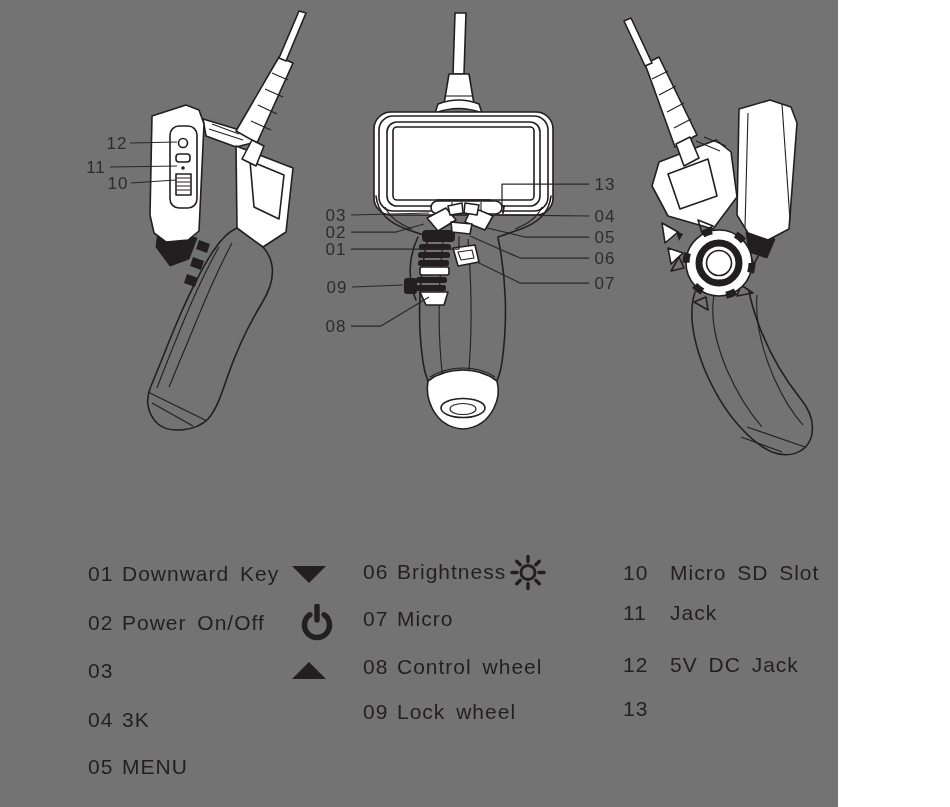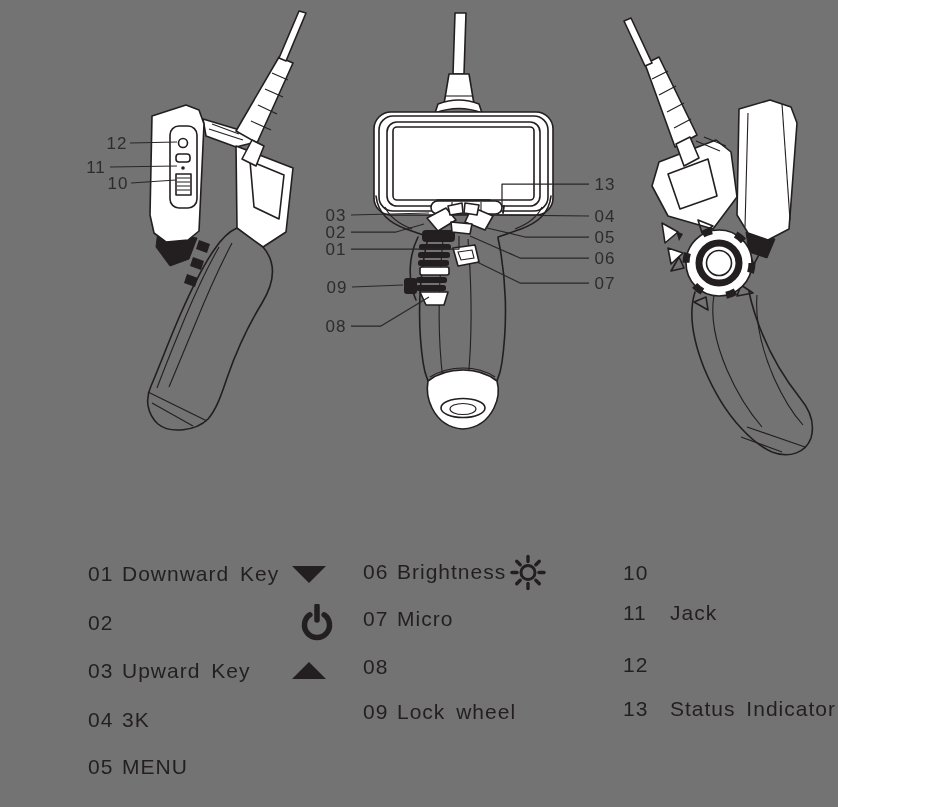--- a/index.html
+++ b/index.html
@@ -201,30 +201,30 @@
       <span class="num">01</span>
       <span class="lbl">Downward Key</span>
       <span class="ic" style="left:203px;">
         <svg width="36" height="20" viewBox="0 0 36 20">
             <polygon points="1,2 35,2 18,19" fill="#231f20"></polygon>
           </svg>
       </span>
     </div>
     <div class="lrow" style="top:49px;">
       <span class="num">02</span>
+      <span class="lbl">Power On/Off</span>
       <span class="ic" style="left:212px;">
         <svg width="34" height="38" viewBox="0 0 34 38">
           <path d="M9.8,10.8 A12.5,12.5 0 1 0 24.2,10.8" fill="none" stroke="#231f20" stroke-width="5.5" stroke-linecap="round"></path>
           <path d="M17,2 L17,16" stroke="#231f20" stroke-width="5.5" stroke-linecap="round"></path>
         </svg>
       </span>
     </div>
     <div class="lrow" style="top:97px;">
       <span class="num">03</span>
-      <span class="lbl">Upward Key</span>
       <span class="ic" style="left:203px;">
         <svg width="36" height="20" viewBox="0 0 36 20">
             <polygon points="1,18 35,18 18,1" fill="#231f20"></polygon>
           </svg>
       </span>
     </div>
     <div class="lrow" style="top:146px;">
       <span class="num">04</span>
       <span class="lbl">3K</span>
     </div>
@@ -253,37 +253,39 @@
           </g>
         </svg>
       </span>
     </div>
     <div class="lrow" style="top:47px;">
       <span class="num">07</span>
       <span class="lbl">Micro</span>
     </div>
     <div class="lrow" style="top:95px;">
       <span class="num">08</span>
+      <span class="lbl">Control wheel</span>
     </div>
     <div class="lrow" style="top:140px;">
       <span class="num">09</span>
       <span class="lbl">Lock wheel</span>
     </div>
   </div>
 
   <div class="legend-col col3" style="left:623px;top:559px;width:300px;height:180px;">
     <div class="lrow" style="top:0px;">
       <span class="num">10</span>
+      <span class="lbl">Micro SD Slot</span>
     </div>
     <div class="lrow" style="top:40px;">
       <span class="num">11</span>
       <span class="lbl">Jack</span>
     </div>
     <div class="lrow" style="top:92px;">
       <span class="num">12</span>
+      <span class="lbl">5V DC Jack</span>
     </div>
     <div class="lrow" style="top:136px;">
       <span class="num">13</span>
-      <span class="lbl">Status Indicator</span>
     </div>
   </div>
 
 </div>
 
 </body></html>

